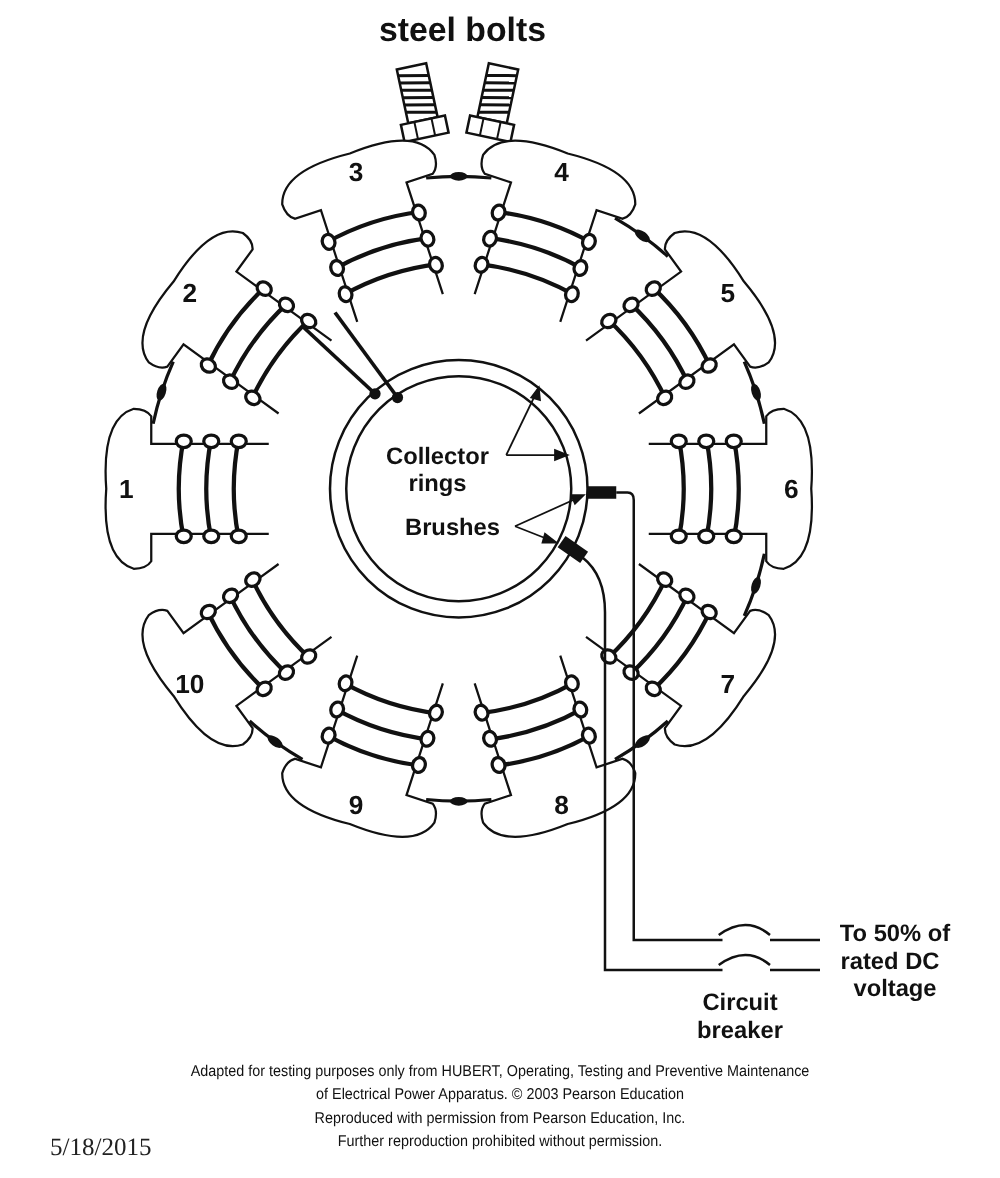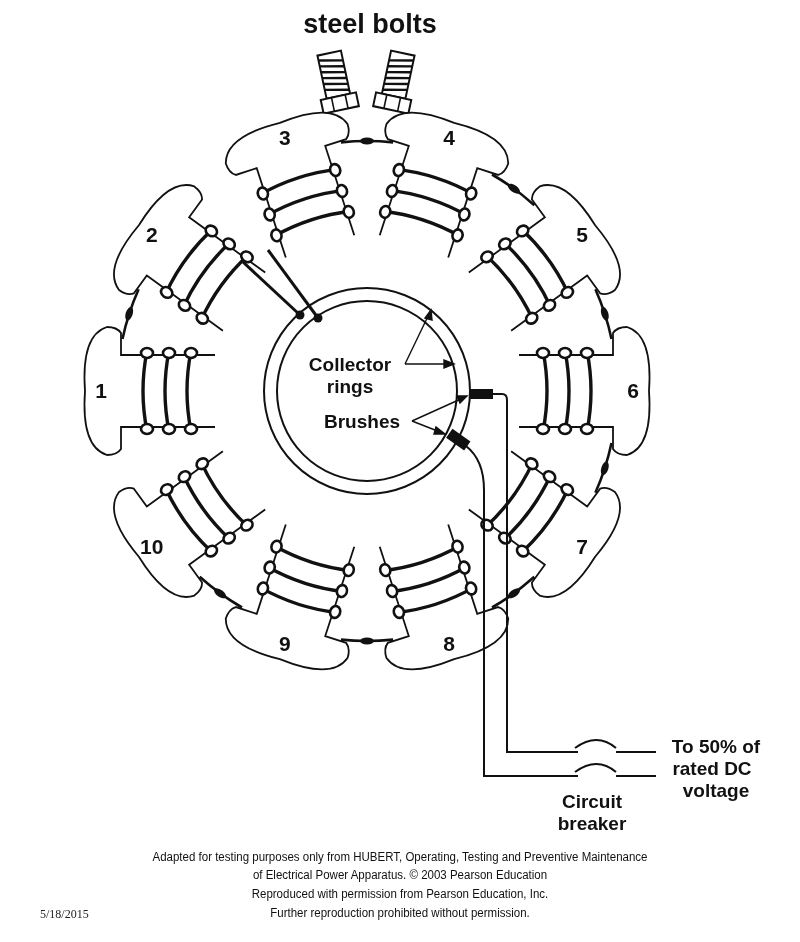--- a/index.html
+++ b/index.html
@@ -7,21 +7,21 @@
          font-family:"Liberation Sans", sans-serif; color:#111; }
   #diagram { position:absolute; left:0; top:0; width:800px; height:942px; }
   .lbl { font-family:"Liberation Sans", sans-serif; font-weight:bold; fill:#111; }
   .title { font-size:27px; }
   .pole-num { font-size:21px; }
   .callout { font-size:19px; }
   .note { position:absolute; left:0; width:800px; text-align:center;
           font-family:"Liberation Sans", sans-serif; font-size:12.5px;
           line-height:19px; color:#111; transform:scaleX(0.92); transform-origin:center; }
   .date { position:absolute; left:40px; top:907px; font-family:"Liberation Serif", serif;
-          font-size:12px; color:#222; }
+          font-size:20px; color:#222; }
 </style>
 </head>
 <body>
 
 <svg id="diagram" xmlns="http://www.w3.org/2000/svg" width="800" height="942" viewBox="0 0 800 942">
 
   <text class="lbl title" x="370" y="33" text-anchor="middle">steel bolts</text>
 
   <g transform="translate(340,104) rotate(-12)">
     <rect x="-12" y="-52" width="24" height="44" fill="#fff" stroke="#111" stroke-width="2"></rect>

